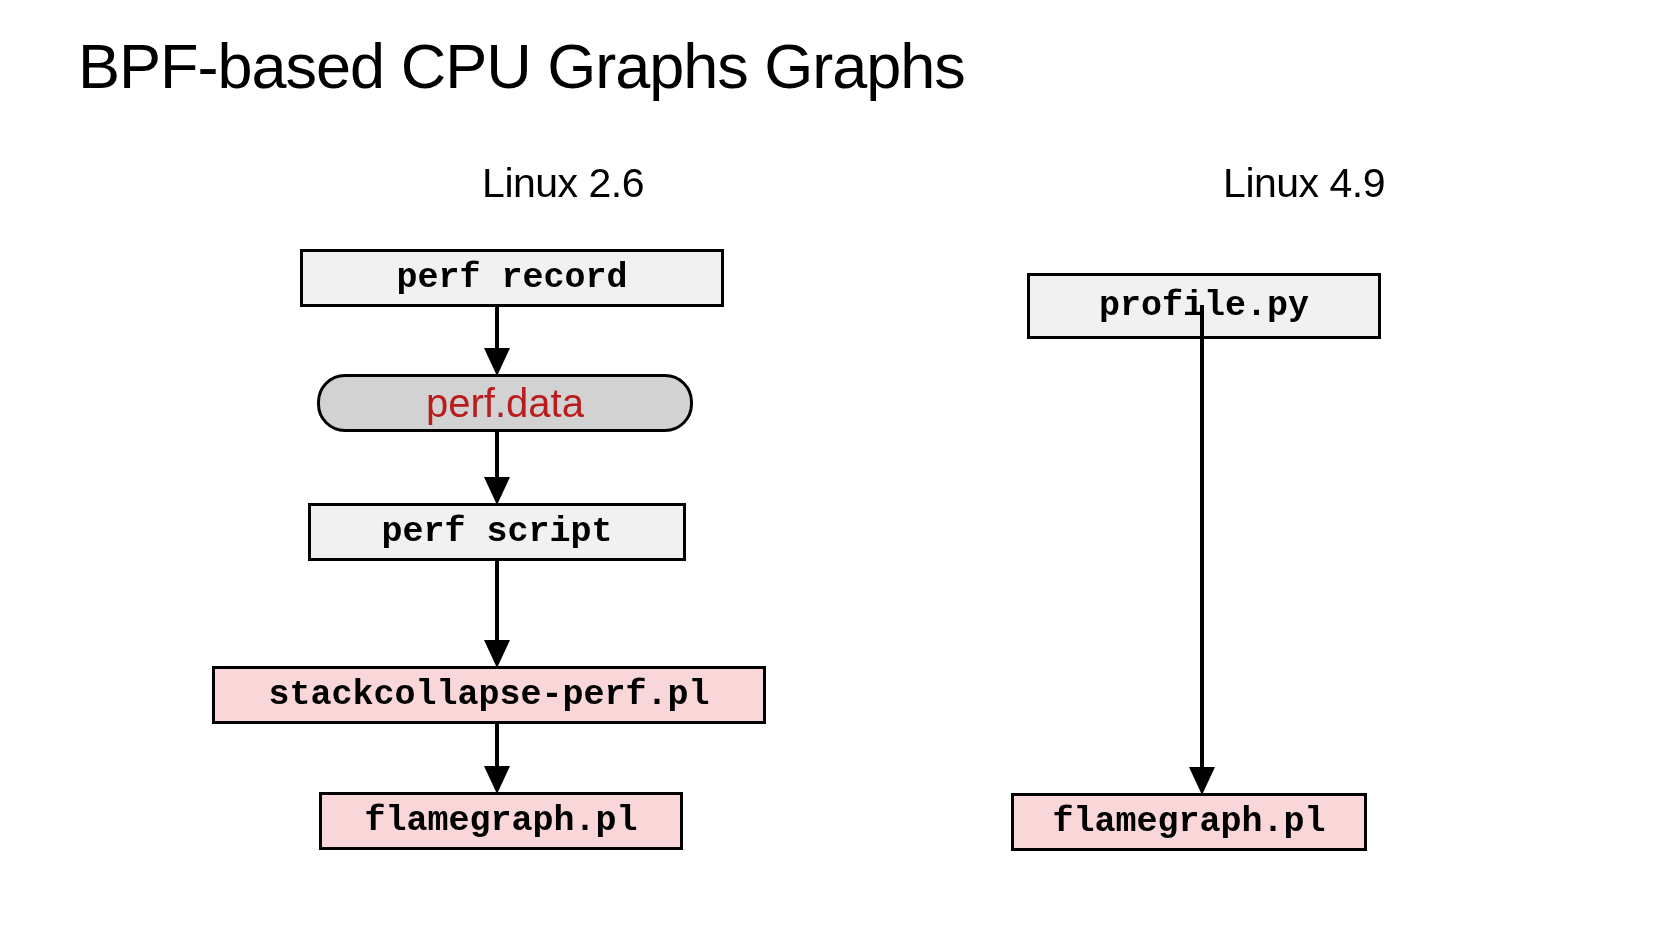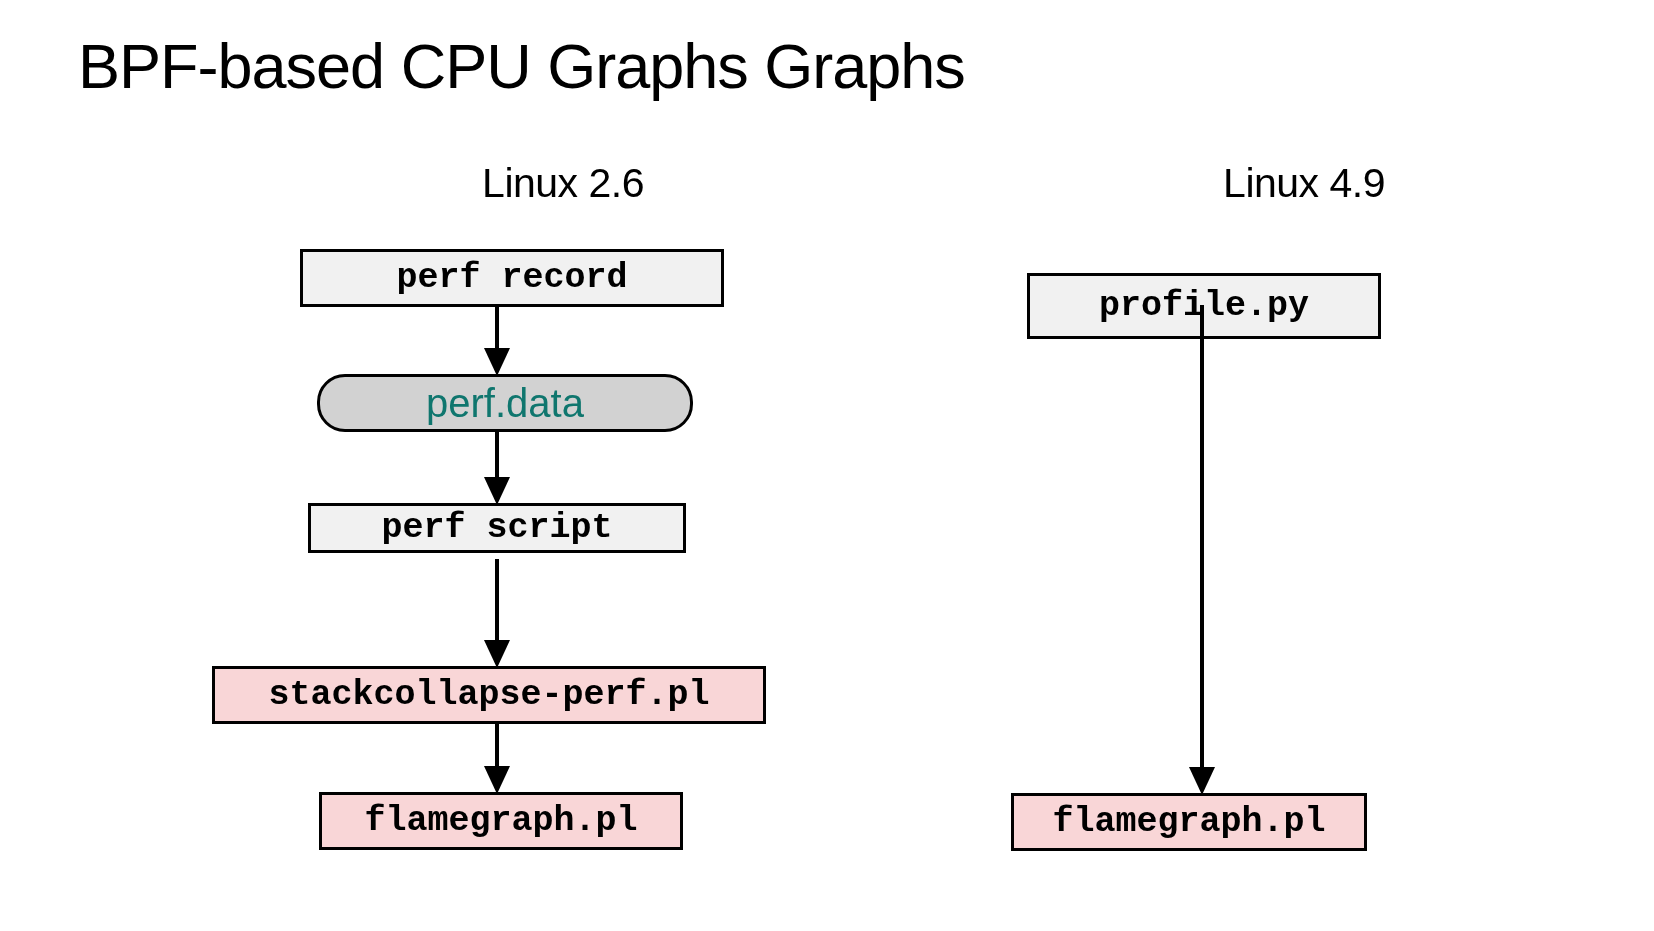--- a/index.html
+++ b/index.html
@@ -50,26 +50,26 @@
     font-size: 35px;
   }
   .node.cmd    { background: var(--command-fill, #f1f1f1); }
   .node.script { background: var(--script-fill, #f9d6d7); }
   .node.file {
     background: var(--file-fill, #d2d2d2);
     border-radius: 28px;
     font-family: "Liberation Sans", sans-serif;
     font-weight: 400;
     font-size: 40px;
-    color: #0f766e;
+    color: #b91c1c;
   }
   
   .n-perf-record   { left: 300px;  top: 249px; width: 424px; height: 58px; }
   .n-perf-data     { left: 317px;  top: 374px; width: 376px; height: 58px; }
-  .n-perf-script   { left: 308px;  top: 503px; width: 378px; height: 50px; }
+  .n-perf-script   { left: 308px;  top: 503px; width: 378px; height: 58px; }
   .n-stackcollapse { left: 212px;  top: 666px; width: 554px; height: 58px; }
   .n-flamegraph-l  { left: 319px;  top: 792px; width: 364px; height: 58px; }
   
   .n-profile-py    { left: 1027px; top: 249px; width: 354px; height: 66px; margin-top: 24px; }
   .n-flamegraph-r  { left: 1011px; top: 793px; width: 356px; height: 58px; }
   .arrow { position: absolute; }
 </style>
 </head>
 <body>
 

